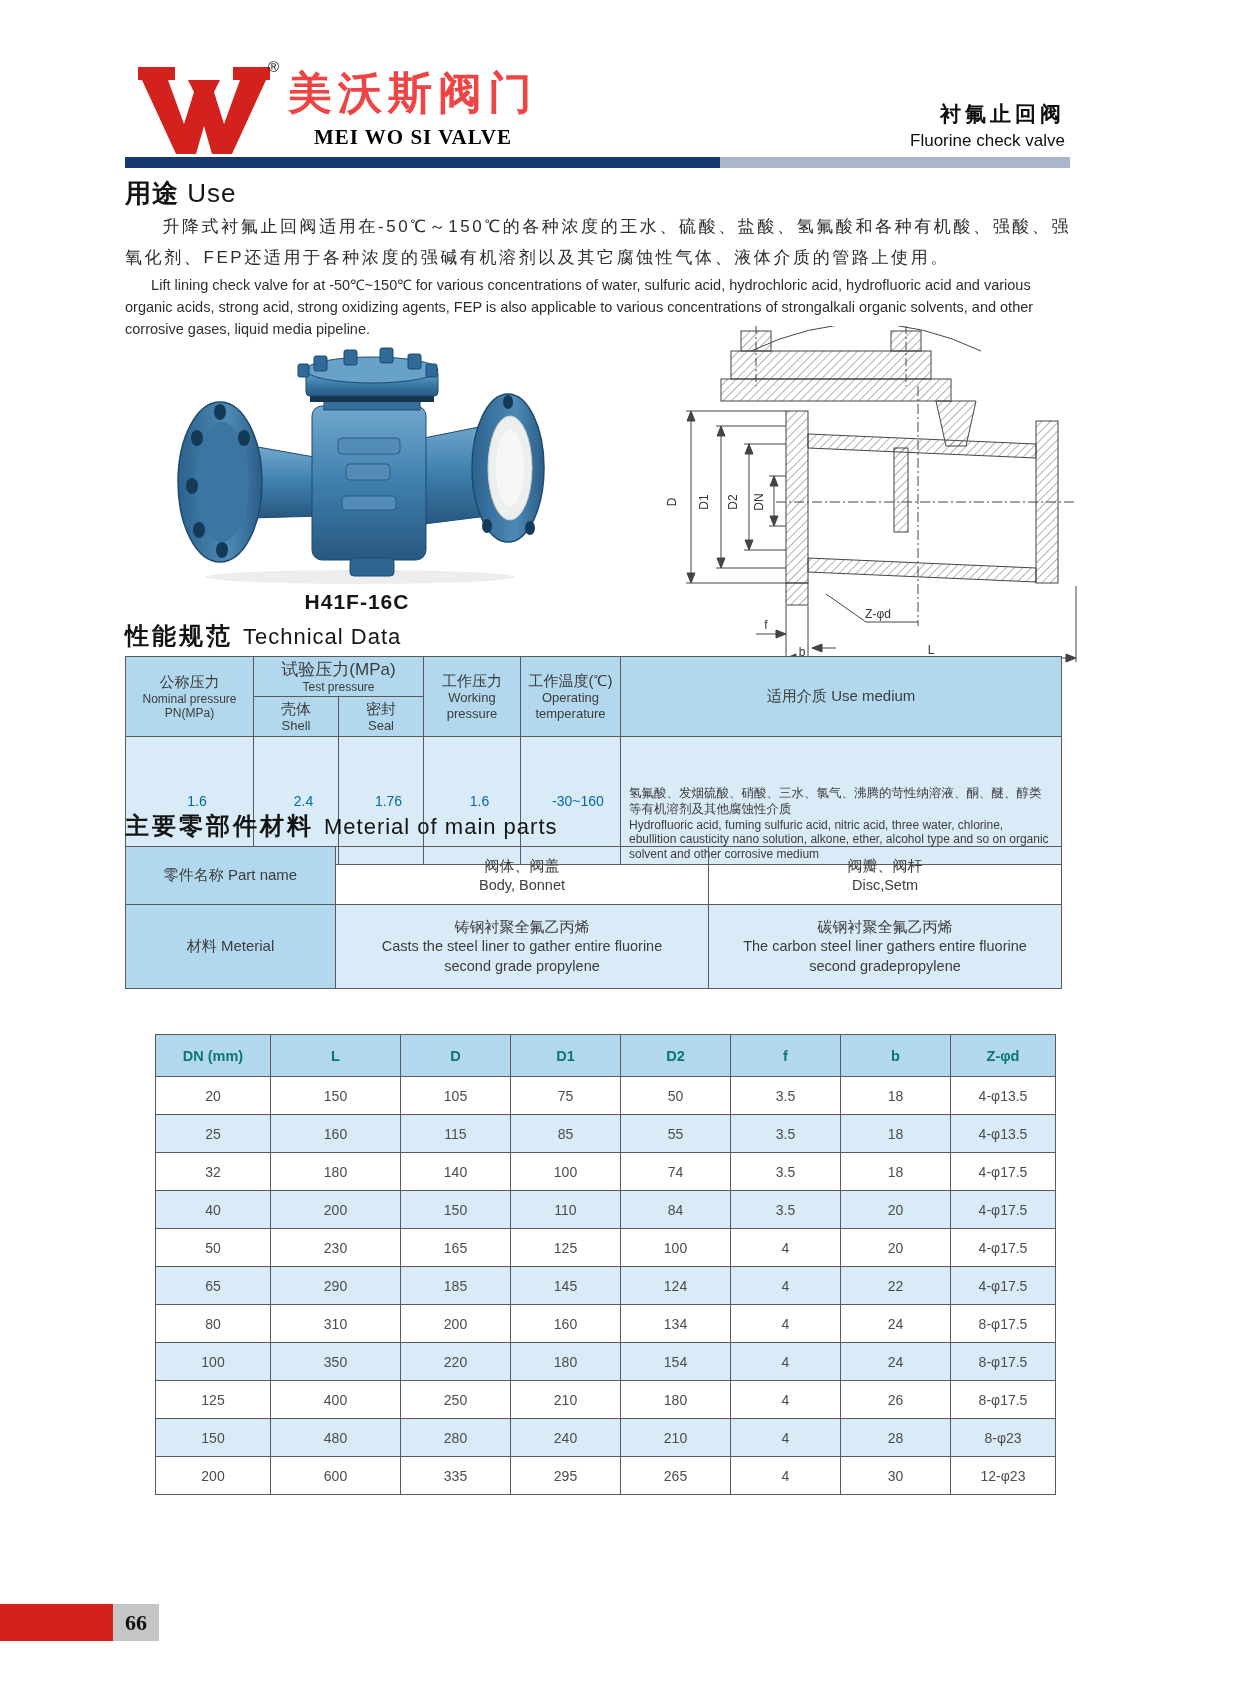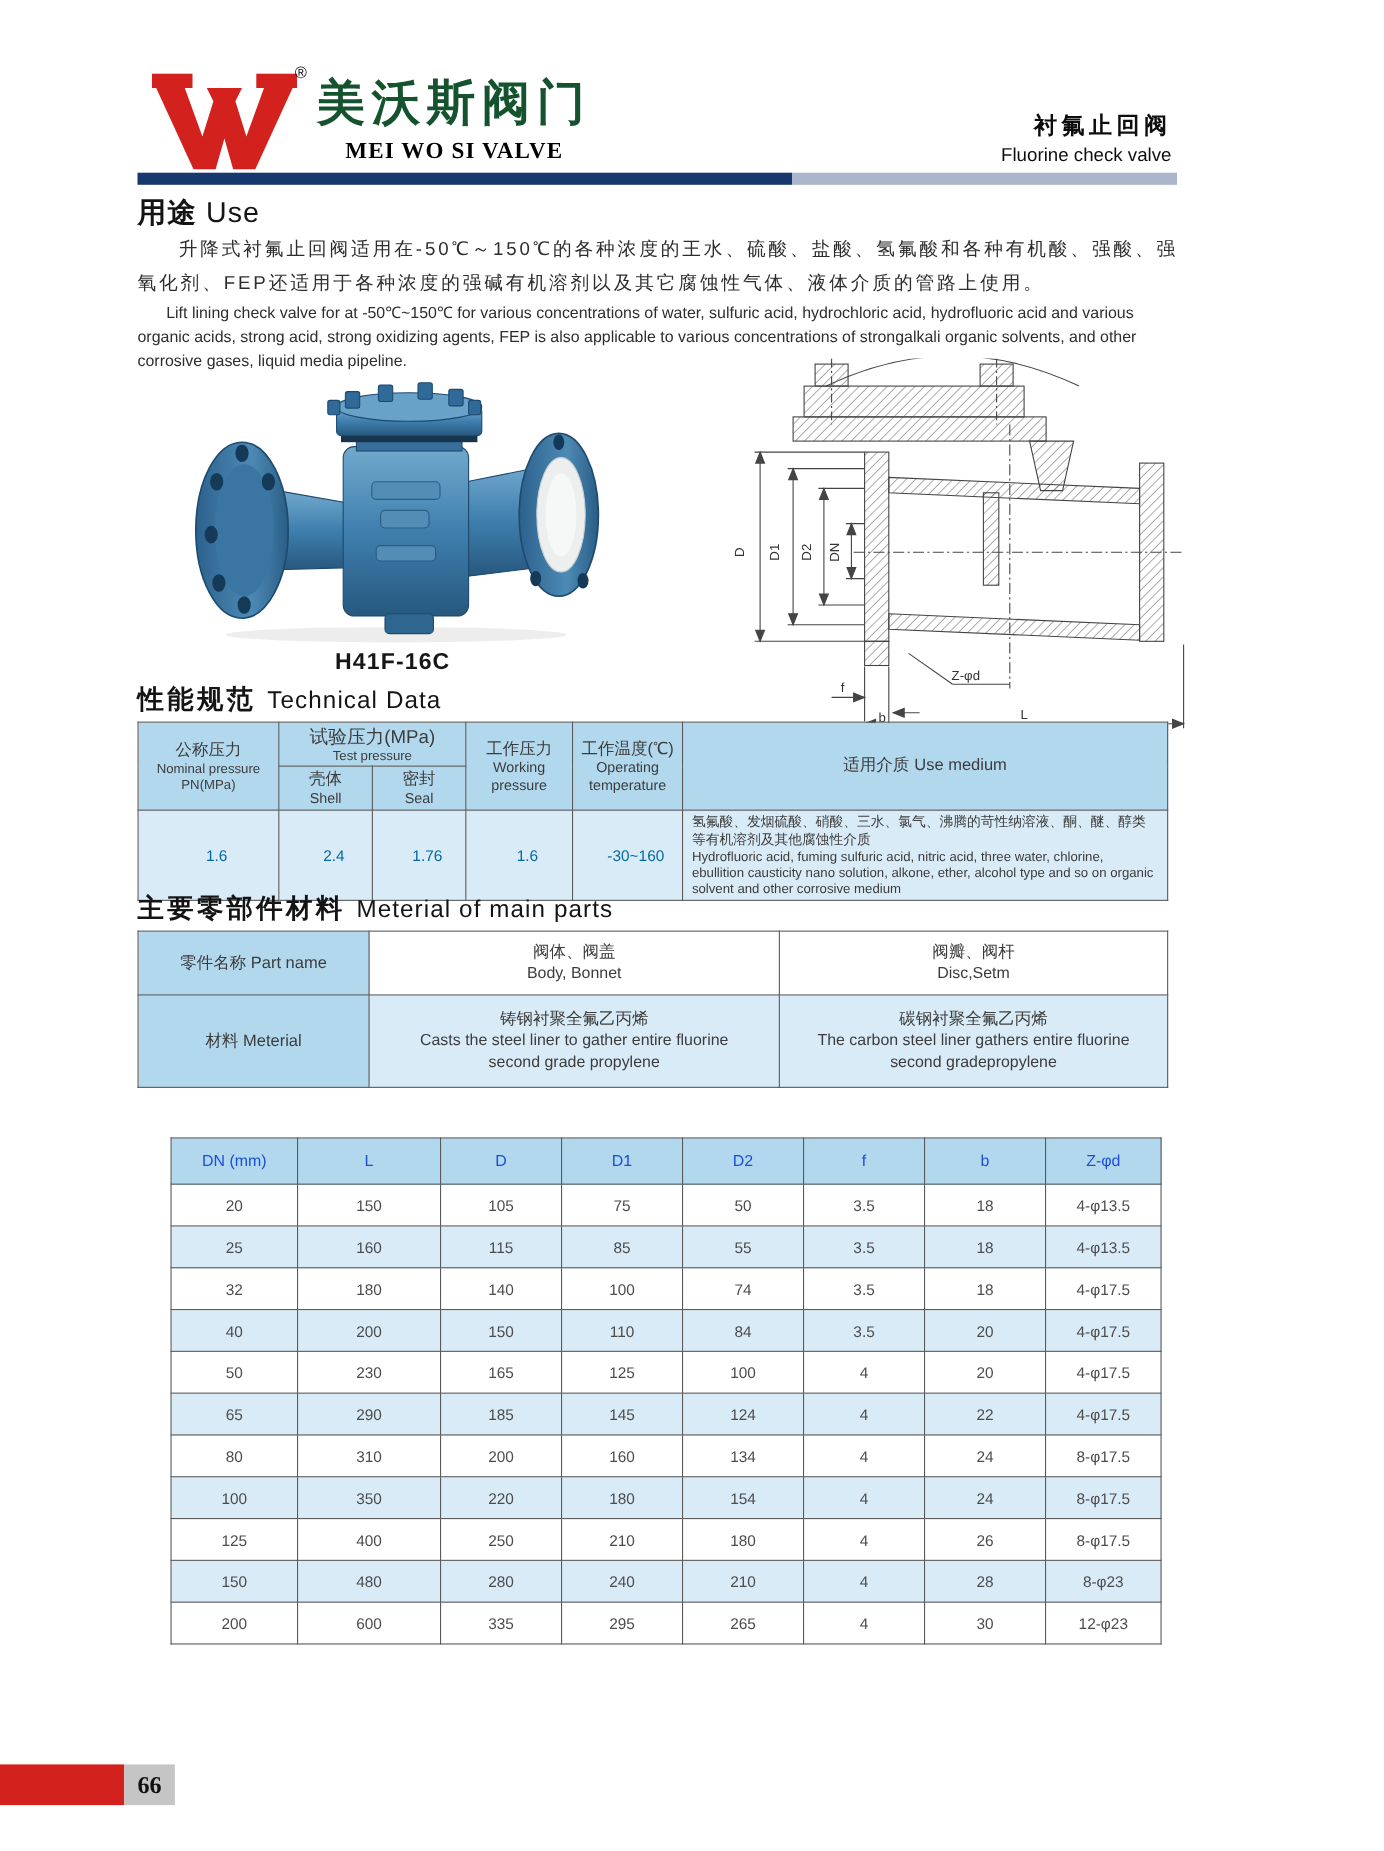--- a/index.html
+++ b/index.html
@@ -3,21 +3,21 @@
 <meta charset="utf-8">
 <style>
   html,body{margin:0;padding:0;background:#ffffff;}
   body{font-family:"Liberation Sans", sans-serif; color:#2b2b2b;}
   .page{position:relative;width:1258px;height:1683px;background:#fff;overflow:hidden;}
 
   
   .logo-mark{position:absolute;left:138px;top:62px;width:132px;height:92px;}
   .reg-mark{position:absolute;left:268px;top:58px;font-size:15px;color:#111;}
   .brand{position:absolute;left:282px;top:64px;width:262px;text-align:center;}
-  .brand-cn{font-size:44px;font-weight:bold;letter-spacing:6px;color:#14532d;font-family:Liberation Serif, serif;}
+  .brand-cn{font-size:44px;font-weight:bold;letter-spacing:6px;color:#ef4444;font-family:Liberation Serif, serif;}
   .brand-en{font-size:21px;letter-spacing:1px;color:#000;font-family:"Liberation Serif",serif;margin-top:2px;font-weight:bold;}
   .product-title{position:absolute;right:193px;top:100px;text-align:right;}
   .product-cn{font-size:21px;font-weight:bold;letter-spacing:4px;color:#0d0d0d;}
   .product-en{font-size:17px;color:#0d0d0d;margin-top:3px;}
   .header-bar{position:absolute;left:125px;top:157px;width:945px;height:11px;
     background:linear-gradient(90deg,#16386e 0%,#16386e 63%,#a9b6cc 63%,#a9b6cc 100%);}
 
   
   .use-title{position:absolute;left:125px;top:176px;font-size:26px;color:#141414;letter-spacing:1px;}
   .use-title .cn{font-weight:600;}
@@ -44,30 +44,30 @@
   .hdr{background:#b2d8ee;}
   .alt{background:#d9ebf7;}
   .cell-cn{font-size:15px;line-height:1.25;}
   .cell-en{font-size:13px;line-height:1.2;}
   .h-lg{font-size:17px;}
   .h-sm{font-size:12px;}
 
   .tech-table{position:absolute;left:125px;top:656px;width:936px;}
   .tech-table .val{font-size:14px;color:#0369a1;padding-left:19px;}
   .medium-cell{text-align:left;padding:3px 8px;vertical-align:middle;}
-  .medium-cn{font-size:12.5px;line-height:1.25;color:#3c3c3c;}
+  .medium-cn{font-size:12.5px;line-height:1.25;color:#3c3c3c;margin-top:46px;}
   .medium-en{font-size:12px;line-height:1.22;color:#3c3c3c;}
 
   .mat-table{position:absolute;left:125px;top:846px;width:936px;}
   .mat-table .lbl{font-size:15px;}
   .mat-table .cn{font-size:15px;line-height:1.4;}
   .mat-table .en{font-size:14.5px;line-height:1.35;}
 
   .dim-table{position:absolute;left:155px;top:1034px;width:900px;}
-  .dim-table th{height:42px;font-weight:normal;font-size:14.5px;color:#1d4ed8;margin-top:46px;}
+  .dim-table th{height:42px;font-weight:bold;font-size:14.5px;color:#0f766e;margin-top:46px;}
   .dim-table td{height:38px;font-size:14px;color:#4c4c4c;}
 
   
   .footer-red{position:absolute;left:0;top:1604px;width:113px;height:37px;background:#d3221e;}
   .footer-gray{position:absolute;left:113px;top:1604px;width:46px;height:37px;background:#c5c5c5;
     display:flex;align-items:center;justify-content:center;font-family:"Liberation Serif",serif;
     font-weight:bold;font-size:22px;color:#111;}
 </style>
 </head>
 <body>

